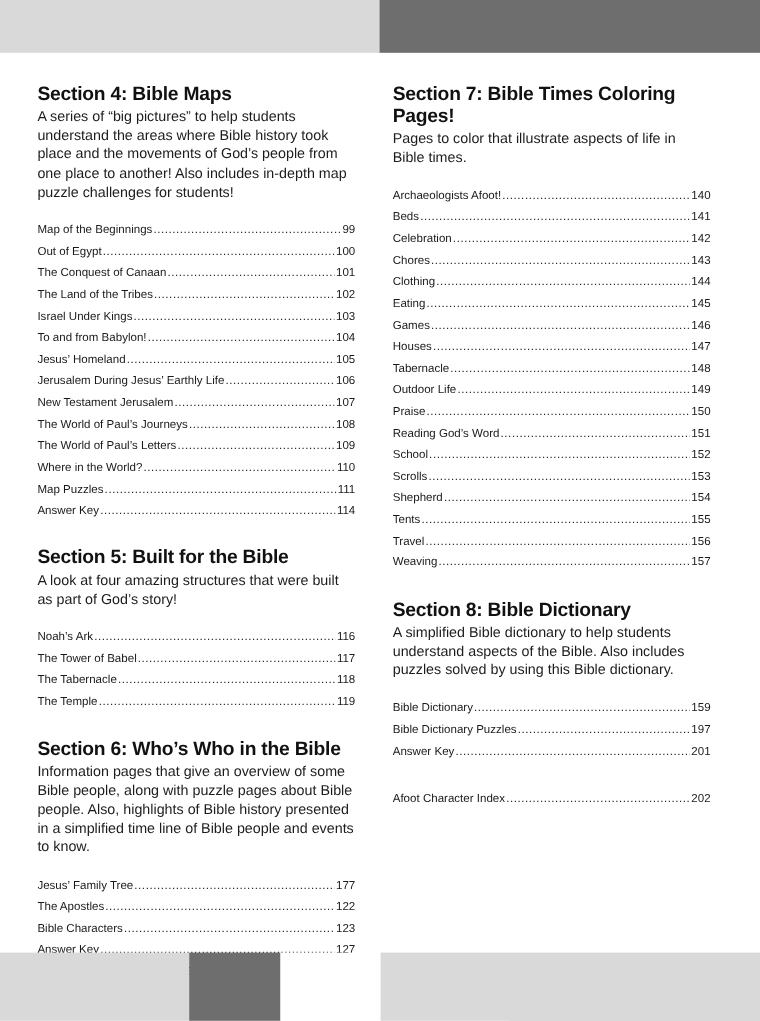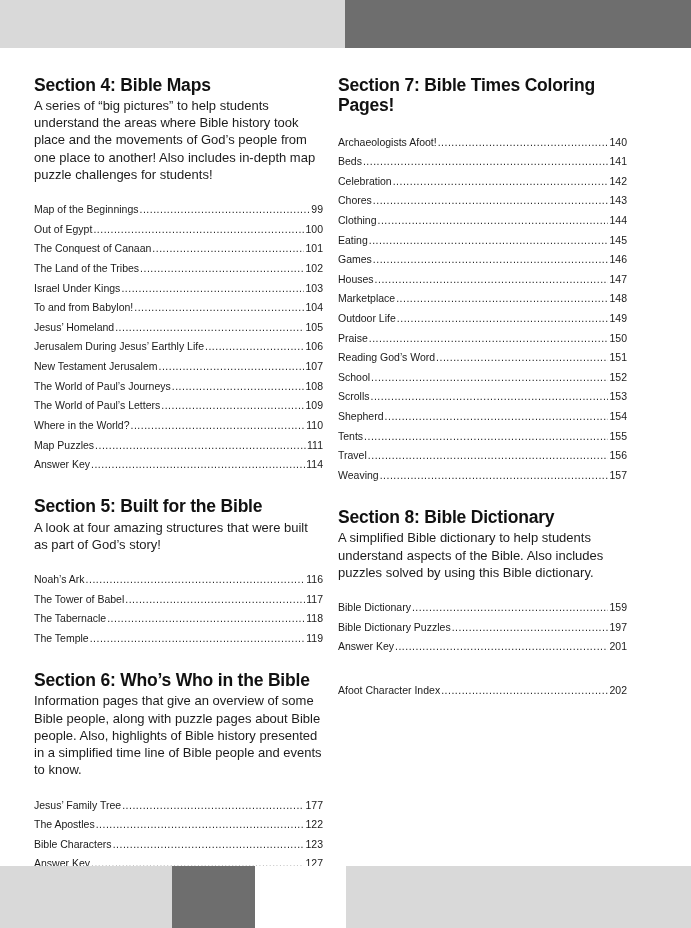--- a/index.html
+++ b/index.html
@@ -34,21 +34,21 @@
   
   .page {
     position: absolute;
     top: 48px;
     left: 0;
     width: 691px;
     height: 818px;
     box-sizing: border-box;
     padding: 27px 34px 0 34px;
     display: flex;
-    gap: 15px;
+    gap: 34px;
   }
   .col {
     width: 289px;
     flex: 0 0 289px;
   }
 
   .section-title {
     font-size: 17.5px;
     font-weight: bold;
     letter-spacing: -0.2px;
@@ -240,20 +240,21 @@
         <span class="toc-label">Time Line: Bible People and Events to Know</span>
         <span class="toc-dots">..............................................................................</span>
         <span class="toc-page">128</span>
       </li>
     </ul>
   </div>
 
   <div class="col">
 
     <h2 class="section-title">Section 7: Bible Times Coloring Pages!</h2>
+    <p class="section-blurb">Pages to color that illustrate aspects of life in Bible times.</p>
     <ul class="toc-list">
       <li class="toc-row">
         <span class="toc-label">Archaeologists Afoot!</span>
         <span class="toc-dots">..............................................................................</span>
         <span class="toc-page">140</span>
       </li>
       <li class="toc-row">
         <span class="toc-label">Beds</span>
         <span class="toc-dots">..............................................................................</span>
         <span class="toc-page">141</span>
@@ -282,21 +283,21 @@
         <span class="toc-label">Games</span>
         <span class="toc-dots">..............................................................................</span>
         <span class="toc-page">146</span>
       </li>
       <li class="toc-row">
         <span class="toc-label">Houses</span>
         <span class="toc-dots">..............................................................................</span>
         <span class="toc-page">147</span>
       </li>
       <li class="toc-row">
-        <span class="toc-label">Marketplace</span>
+        <span class="toc-label">Tabernacle</span>
         <span class="toc-dots">..............................................................................</span>
         <span class="toc-page">148</span>
       </li>
       <li class="toc-row">
         <span class="toc-label">Outdoor Life</span>
         <span class="toc-dots">..............................................................................</span>
         <span class="toc-page">149</span>
       </li>
       <li class="toc-row">
         <span class="toc-label">Praise</span>

